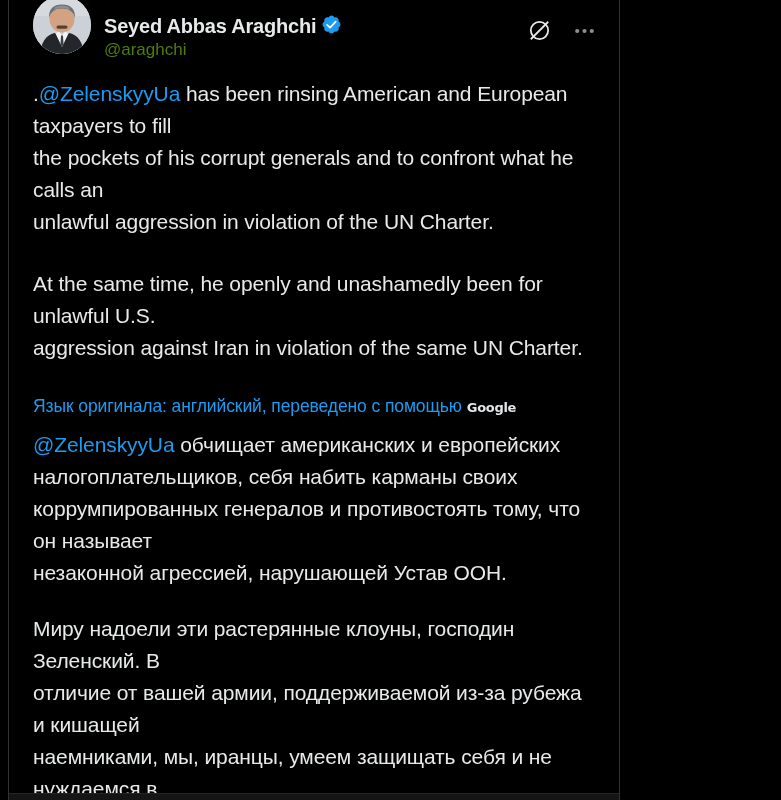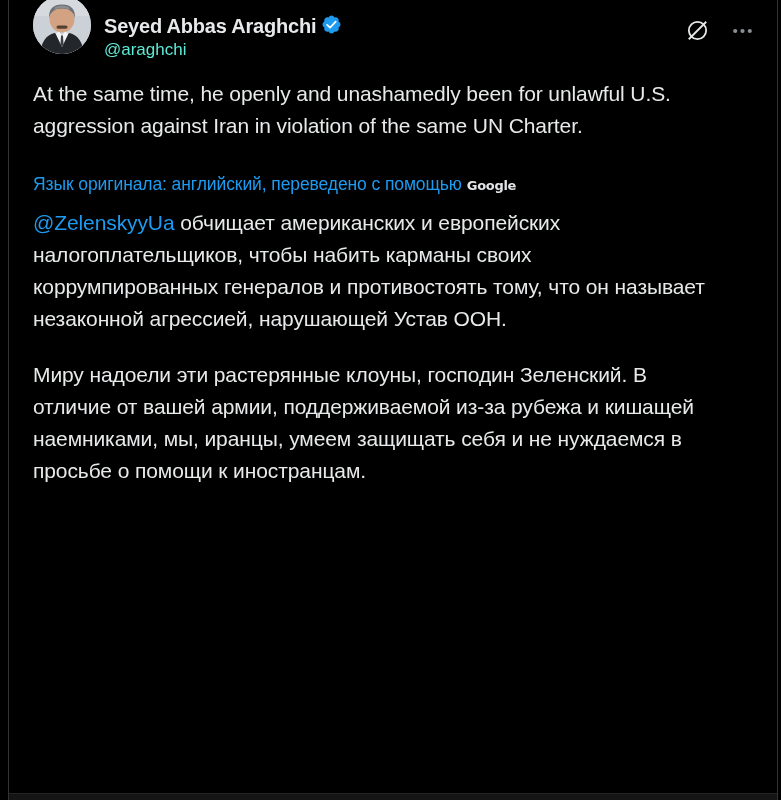--- a/index.html
+++ b/index.html
@@ -7,21 +7,21 @@
     margin: 0; padding: 0;
     width: 781px; height: 800px;
     background: #000000;
     font-family: "Liberation Sans", "DejaVu Sans", sans-serif;
     overflow: hidden;
   }
   .page { position: relative; width: 781px; height: 800px; background:#000; }
   .tweet {
     position: relative;
     margin-left: 8px;
-    width: 770px;
+    width: 612px;
     height: 800px;
     border-left: 1px solid #2f3336;
     border-right: 1px solid #2f3336;
     background: #000;
   }
   
   .tweet-header {
     display: flex;
     align-items: flex-start;
     padding: 10px 22px 0 24px;
@@ -42,21 +42,21 @@
     color: #e7e9ea;
     font-size: 20px;
     font-weight: 700;
     line-height: 24px;
     letter-spacing: -0.2px;
     white-space: nowrap;
     cursor: pointer;
   }
   .verified { flex: 0 0 auto; margin-top: 1px; }
   .handle {
-    color: #5eead4;
+    color: #4d7c0f;
     font-size: 17px;
     line-height: 22px;
     margin-top: 0px;
     cursor: pointer;
   }
   .header-actions {
     margin-left: auto;
     display: flex;
     align-items: flex-start;
     gap: 20px;
@@ -163,31 +163,34 @@
               <circle cx="5" cy="12.5" r="2" fill="#8b9096"></circle>
               <circle cx="12" cy="12.5" r="2" fill="#8b9096"></circle>
               <circle cx="19" cy="12.5" r="2" fill="#8b9096"></circle>
             </svg>
           </span>
         </button>
       </div>
     </header>
 
     <div class="tweet-body">
+      <p><span>.</span><a class="mention">@ZelenskyyUa</a><span> has been rinsing American and European taxpayers to fill
+the pockets of his corrupt generals and to confront what he calls an
+unlawful aggression in violation of the UN Charter.</span></p>
 
       <p>At the same time, he openly and unashamedly been for unlawful U.S.
 aggression against Iran in violation of the same UN Charter.</p>
 
 
       <div class="translation-note">
         <a>Язык оригинала: английский, переведено с помощью</a><span class="google-logo">Google</span>
       </div>
 
       <p class="ru"><a class="mention">@ZelenskyyUa</a><span> обчищает американских и европейских
-налогоплательщиков, чтобы набить карманы своих
+налогоплательщиков, себя набить карманы своих
 коррумпированных генералов и противостоять тому, что он называет
 незаконной агрессией, нарушающей Устав ООН.</span></p>
 
 
       <p class="ru ru-last">Миру надоели эти растерянные клоуны, господин Зеленский. В
 отличие от вашей армии, поддерживаемой из-за рубежа и кишащей
 наемниками, мы, иранцы, умеем защищать себя и не нуждаемся в
 просьбе о помощи к иностранцам.</p>
     </div>
 

